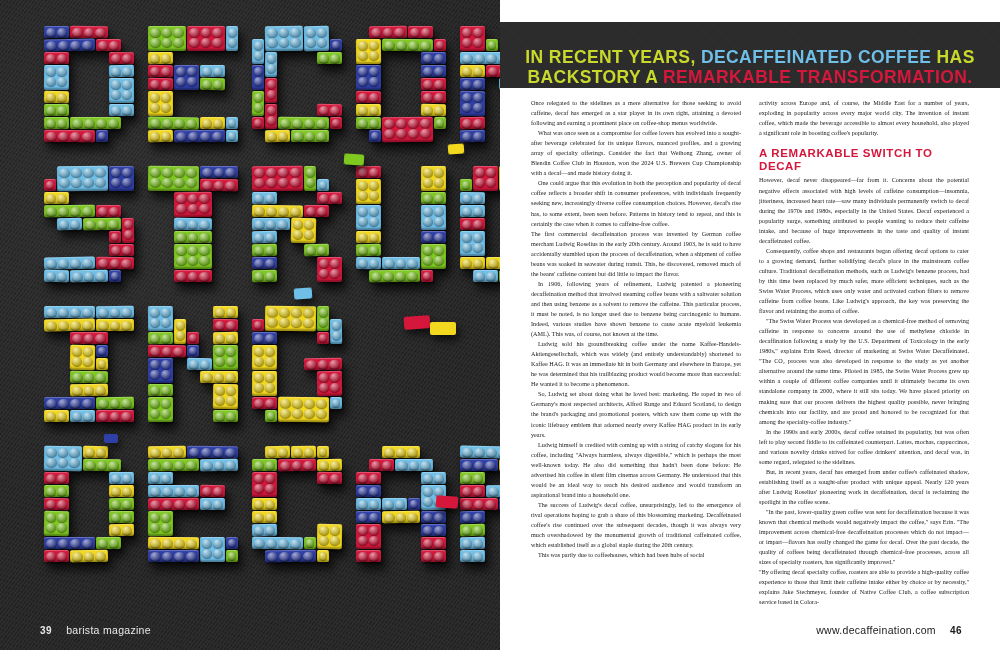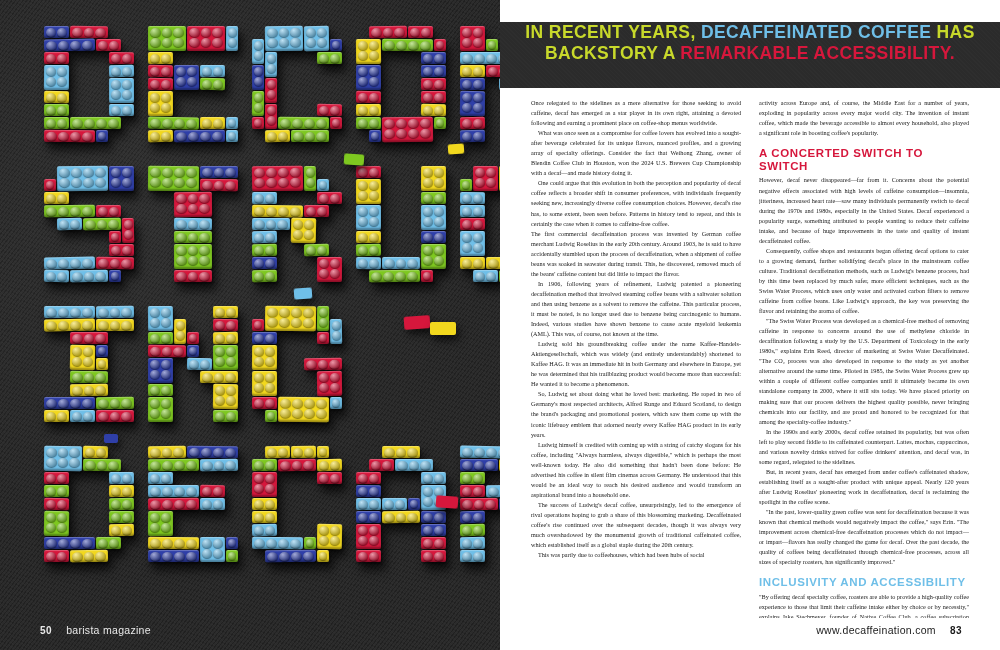--- a/index.html
+++ b/index.html
@@ -141,21 +141,21 @@
   }
 
   .headline-band {
     position: absolute;
     left: 0;
     top: 22px;
     width: 500px;
     height: 66px;
     background: #2b2b2b;
     display: flex;
-    align-items: flex-start;
+    align-items: flex-end;
     justify-content: center;
   }
   .headline-band::before {
     content: "";
     position: absolute;
     inset: 0;
     background: repeating-linear-gradient(45deg, rgba(255,255,255,0.015) 0 1px, transparent 1px 3px);
     pointer-events: none;
   }
   .headline {
@@ -2008,63 +2008,62 @@
         <div class="stray" style="left: 386px; top: 296px; width: 26px; height: 13px; background: rgb(242, 216, 30); transform: rotate(0deg);"></div>
         <div class="stray" style="left: 300px; top: 128px; width: 20px; height: 11px; background: rgb(126, 200, 32); transform: rotate(4deg);"></div>
         <div class="stray" style="left: 250px; top: 262px; width: 18px; height: 11px; background: rgb(111, 191, 232); transform: rotate(-4deg);"></div>
         <div class="stray" style="left: 60px; top: 408px; width: 14px; height: 9px; background: rgb(47, 63, 168); transform: rotate(0deg);"></div>
         <div class="stray" style="left: 392px; top: 470px; width: 22px; height: 12px; background: rgb(214, 23, 60); transform: rotate(4deg);"></div>
         <div class="stray" style="left: 404px; top: 118px; width: 16px; height: 10px; background: rgb(242, 216, 30); transform: rotate(-4deg);"></div>
       </div>
 
 
     <div class="footer-left">
-      <span class="folio">50</span>
+      <span class="folio">39</span>
       <span class="mag-name">barista magazine</span>
     </div>
   </div>
 
   <div class="page-right">
 
     <div class="headline-band">
       <div class="headline">
         <span class="hl-line">
           <span class="hl-green">IN RECENT YEARS, </span><span class="hl-blue">DECAFFEINATED COFFEE</span><span class="hl-green"> HAS</span>
         </span>
         <span class="hl-line">
-          <span class="hl-green">BACKSTORY A </span><span class="hl-red">REMARKABLE ACCESSIBILITY.</span>
+          <span class="hl-green">BACKSTORY A </span><span class="hl-red">REMARKABLE TRANSFORMATION.</span>
         </span>
       </div>
     </div>
 
     <div class="columns">
       <div class="col" id="colLeft">
           <p class="para first">Once relegated to the sidelines as a mere alternative for those seeking to avoid caffeine, decaf has emerged as a star player in its own right, attaining a devoted following and earning a prominent place on coffee-shop menus worldwide.</p>
           <p class="para">What was once seen as a compromise for coffee lovers has evolved into a sought-after beverage celebrated for its unique flavors, nuanced profiles, and a growing array of specialty offerings. Consider the fact that Weihong Zhang, owner of Blendin Coffee Club in Houston, won the 2024 U.S. Brewers Cup Championship with a decaf—and made history doing it.</p>
           <p class="para">One could argue that this evolution in both the perception and popularity of decaf coffee reflects a broader shift in consumer preferences, with individuals frequently seeking new, increasingly diverse coffee consumption choices. However, decaf's rise has, to some extent, been seen before. Patterns in history tend to repeat, and this is certainly the case when it comes to caffeine-free coffee.</p>
           <p class="para first">The first commercial decaffeination process was invented by German coffee merchant Ludwig Roselius in the early 20th century. Around 1903, he is said to have accidentally stumbled upon the process of decaffeination, when a shipment of coffee beans was soaked in seawater during transit. This, he discovered, removed much of the beans' caffeine content but did little to impact the flavor.</p>
           <p class="para">In 1906, following years of refinement, Ludwig patented a pioneering decaffeination method that involved steaming coffee beans with a saltwater solution and then using benzene as a solvent to remove the caffeine. This particular process, it must be noted, is no longer used due to benzene being carcinogenic to humans. Indeed, various studies have shown benzene to cause acute myeloid leukemia (AML). This was, of course, not known at the time.</p>
           <p class="para">Ludwig sold his groundbreaking coffee under the name Kaffee-Handels-Aktiengesellschaft, which was widely (and entirely understandably) shortened to Kaffee HAG. It was an immediate hit in both Germany and elsewhere in Europe, yet he was determined that his trailblazing product would become more than successful: He wanted it to become a phenomenon.</p>
           <p class="para">So, Ludwig set about doing what he loved best: marketing. He roped in two of Germany's most respected architects, Alfred Runge and Eduard Scotland, to design the brand's packaging and promotional posters, which saw them come up with the iconic lifebuoy emblem that adorned nearly every Kaffee HAG product in its early years.</p>
           <p class="para">Ludwig himself is credited with coming up with a string of catchy slogans for his coffee, including "Always harmless, always digestible," which is perhaps the most well-known today. He also did something that hadn't been done before: He advertised his coffee in silent film cinemas across Germany. He understood that this would be an ideal way to reach his desired audience and would transform an aspirational brand into a household one.</p>
           <p class="para">The success of Ludwig's decaf coffee, unsurprisingly, led to the emergence of rival operations hoping to grab a share of this blossoming marketing. Decaffeinated coffee's rise continued over the subsequent decades, though it was always very much overshadowed by the monumental growth of traditional caffeinated coffee, which established itself as a global staple during the 20th century.</p>
           <p class="para">This was partly due to coffeehouses, which had been hubs of social</p>
         </div>
       <div class="col" id="colRight">
           <p class="para first">activity across Europe and, of course, the Middle East for a number of years, exploding in popularity across every major world city. The invention of instant coffee, which made the beverage accessible to almost every household, also played a significant role in boosting coffee's popularity.</p>
-          <div class="sec-head sec-red">A CONCERTED SWITCH TO SWITCH</div>
+          <div class="sec-head sec-red">A REMARKABLE SWITCH TO DECAF</div>
           <p class="para first">However, decaf never disappeared—far from it. Concerns about the potential negative effects associated with high levels of caffeine consumption—insomnia, jitteriness, increased heart rate—saw many individuals permanently switch to decaf during the 1970s and 1980s, especially in the United States. Decaf experienced a popularity surge, something attributed to people wanting to reduce their caffeine intake, and because of huge improvements in the taste and quality of instant decaffeinated coffee.</p>
           <p class="para">Consequently, coffee shops and restaurants began offering decaf options to cater to a growing demand, further solidifying decaf's place in the mainstream coffee culture. Traditional decaffeination methods, such as Ludwig's benzene process, had by this time been replaced by much safer, more efficient techniques, such as the Swiss Water Process, which uses only water and activated carbon filters to remove caffeine from coffee beans. Like Ludwig's approach, the key was preserving the flavor and retaining the aroma of coffee.</p>
           <p class="para">"The Swiss Water Process was developed as a chemical-free method of removing caffeine in response to concerns around the use of methylene chloride in decaffination following a study by the U.S. Department of Toxicology in the early 1980s," explains Erin Reed, director of marketing at Swiss Water Decaffeinated. "The CO₂ process was also developed in response to the study as yet another alternative around the same time. Piloted in 1985, the Swiss Water Process grew up within a couple of different coffee companies until it ultimately became its own standalone company in 2000, where it still sits today. We have placed priority on making sure that our process delivers the highest quality possible, never bringing chemicals into our facility, and are proud and honored to be recognized for that among the specialty-coffee industry."</p>
           <p class="para">In the 1990s and early 2000s, decaf coffee retained its popularity, but was often left to play second fiddle to its caffeinated counterpart. Lattes, mochas, cappuccinos, and various novelty drinks strived for coffee drinkers' attention, and decaf was, in some regard, relegated to the sidelines.</p>
           <p class="para">But, in recent years, decaf has emerged from under coffee's caffeinated shadow, establishing itself as a sought-after product with unique appeal. Nearly 120 years after Ludwig Roselius' pioneering work in decaffeination, decaf is reclaiming the spotlight in the coffee scene.</p>
           <p class="para">"In the past, lower-quality green coffee was sent for decaffeination because it was known that chemical methods would negatively impact the coffee," says Erin. "The improvement across chemical-free decaffeination processes which do not impact—or impart—flavors has really changed the game for decaf. Over the past decade, the quality of coffees being decaffeinated through chemical-free processes, across all sizes of specialty roasters, has significantly improved."</p>
-          <div class="sec-head sec-blue">INCLUSIVITY AND ACCESSIBILITY</div>
           <p class="para first">"By offering decaf specialty coffee, roasters are able to provide a high-quality coffee experience to those that limit their caffeine intake either by choice or by necessity," explains Jake Stechmeyer, founder of Native Coffee Club, a coffee subscription service based in Colora-</p>
         </div>
     </div>
 
     <div class="footer-right">
       <span class="mag-name">www.decaffeination.com</span>
-      <span class="folio">83</span>
+      <span class="folio">46</span>
     </div>
   </div>
 </div>
 
 </body></html>

